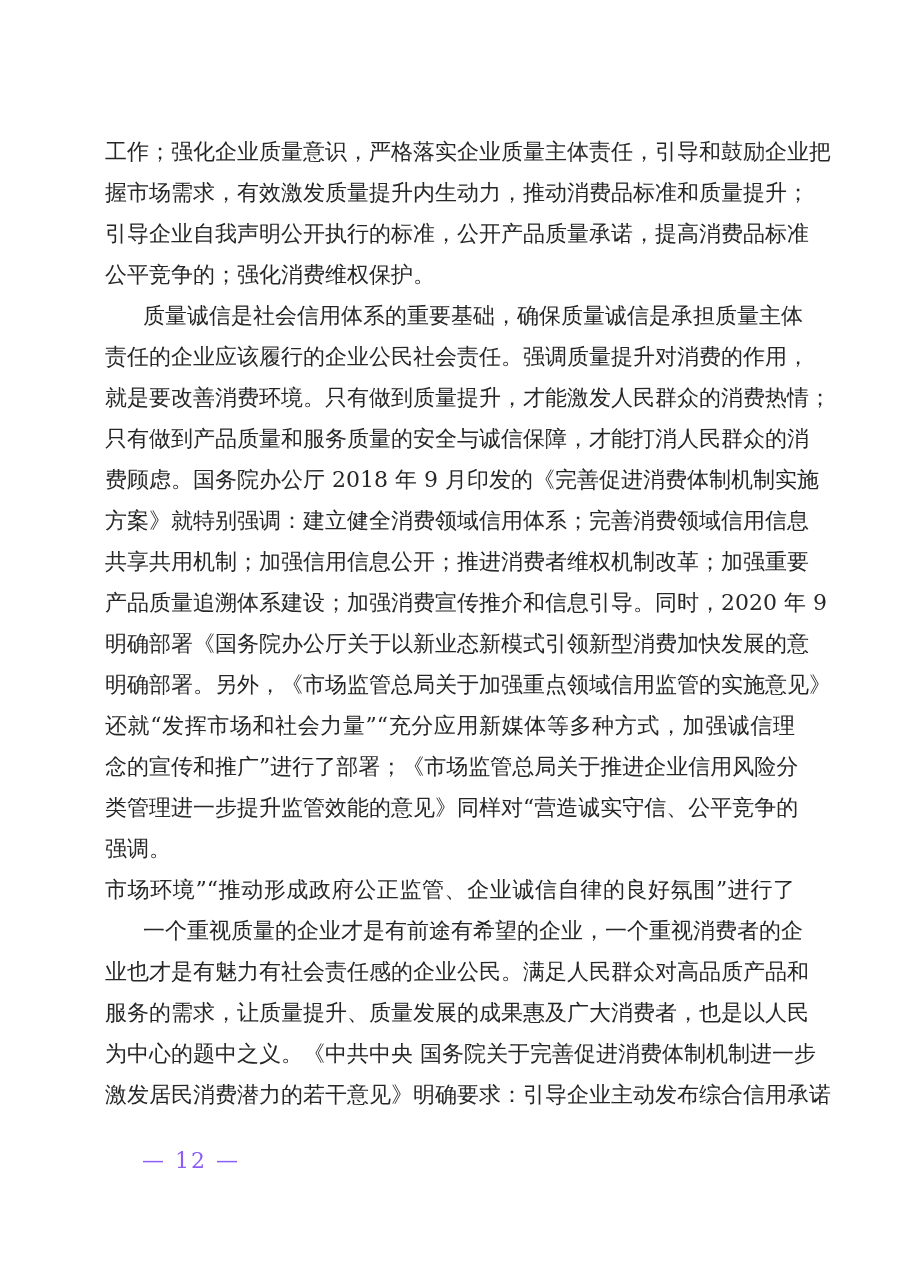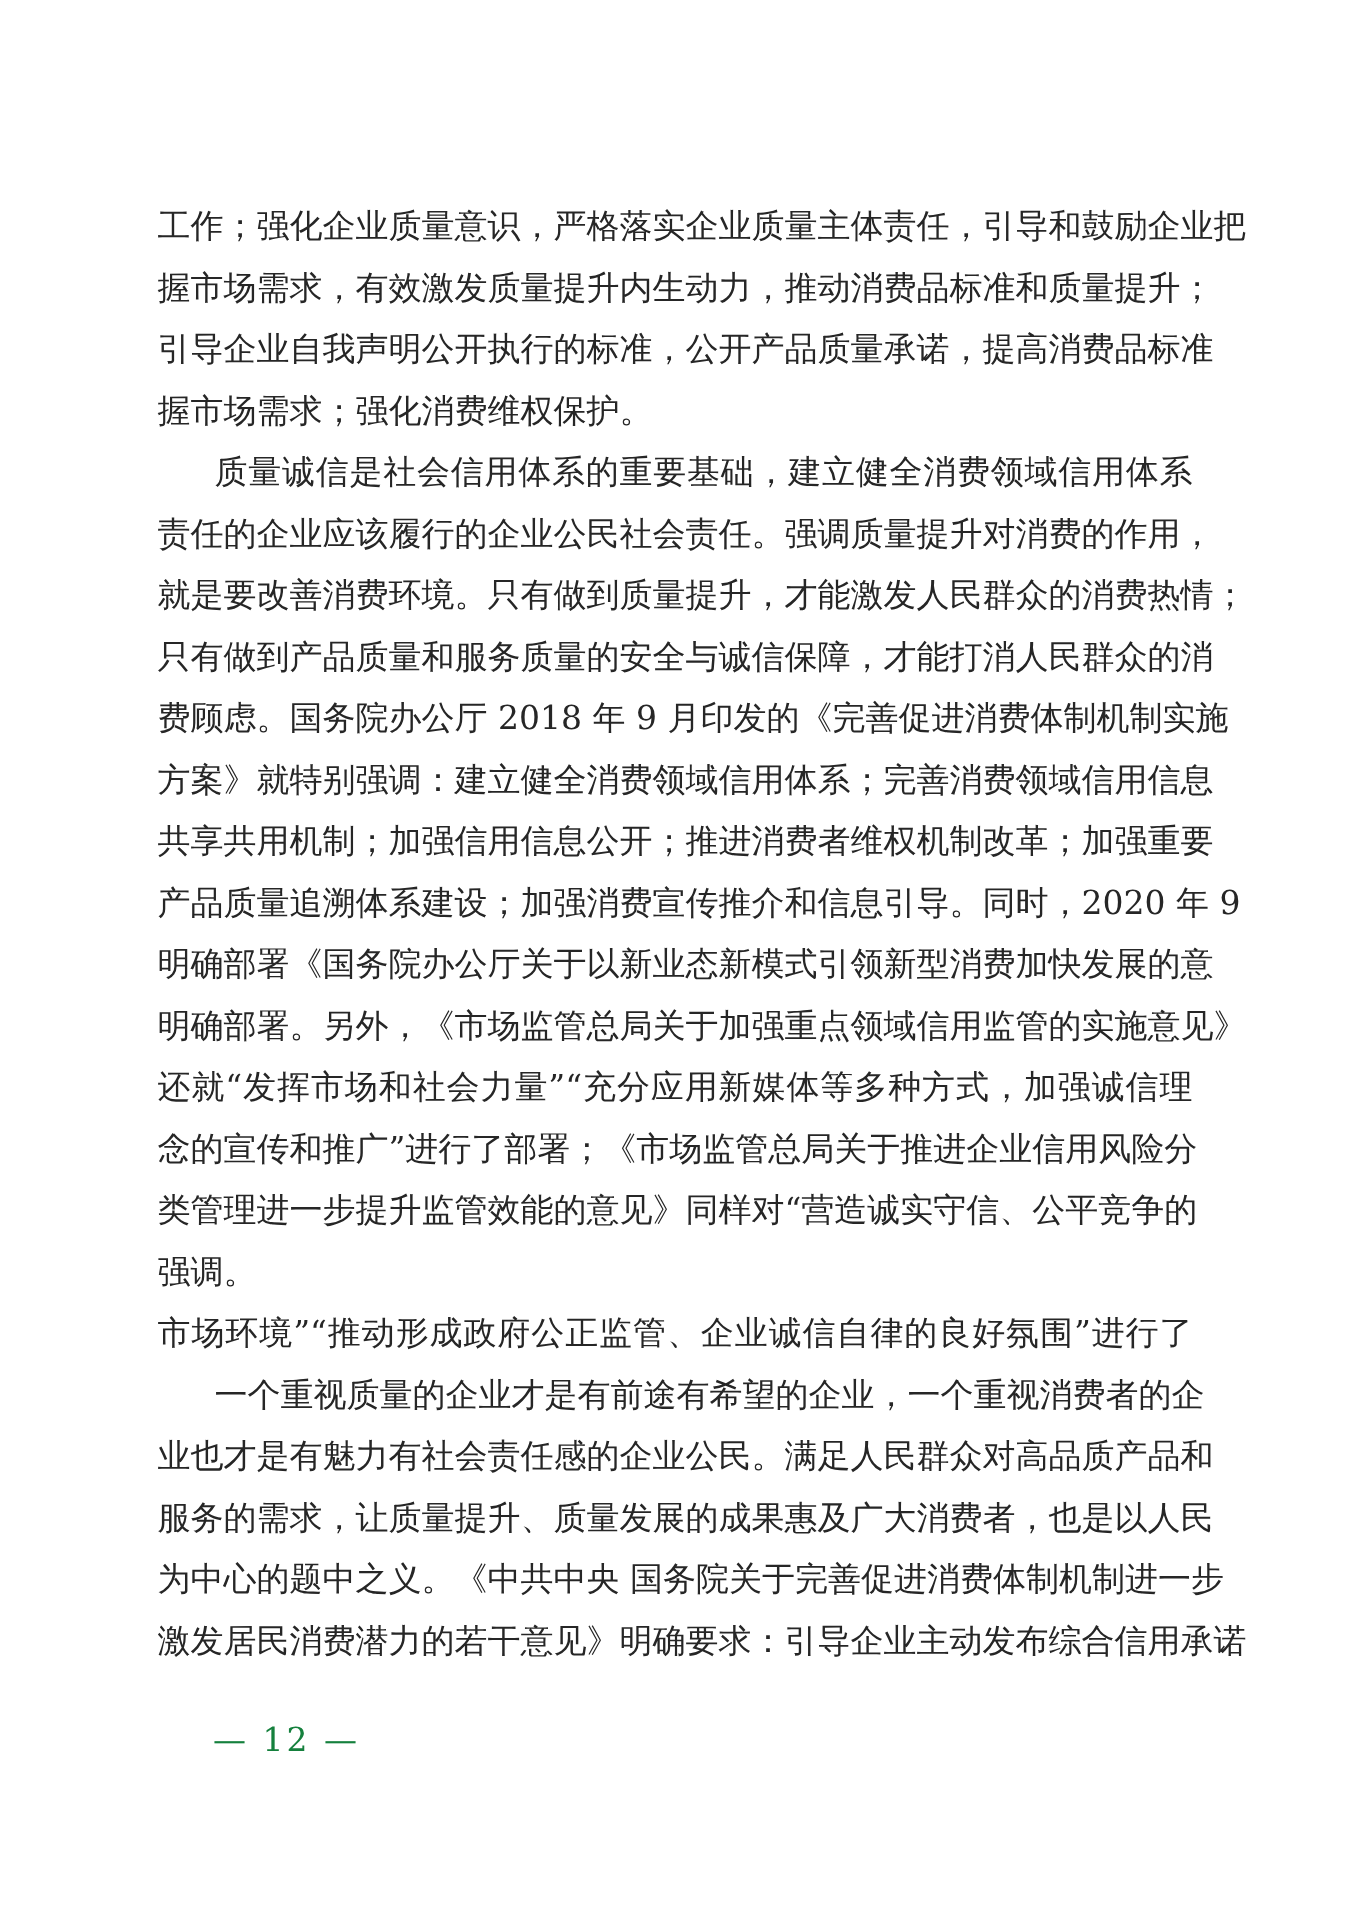--- a/index.html
+++ b/index.html
@@ -44,37 +44,37 @@
     text-align-last: left;
     white-space: normal;
   }
   .footer {
     position: absolute;
     left: 142px;
     top: 1146px;
     height: 30px;
     line-height: 30px;
     font-size: 22px;
-    color: #15803d;
+    color: #8b5cf6;
     letter-spacing: 2px;
   }
 </style>
 </head>
 <body>
 
 <div class="page">
   <div class="doc-body" id="doc-body">
       <div class="paragraph">
         <div class="line">工作；强化企业质量意识，严格落实企业质量主体责任，引导和鼓励企业把</div>
         <div class="line">握市场需求，有效激发质量提升内生动力，推动消费品标准和质量提升；</div>
         <div class="line">引导企业自我声明公开执行的标准，公开产品质量承诺，提高消费品标准</div>
-        <div class="line no-justify">握市场需求；强化消费维权保护。</div>
+        <div class="line no-justify">公平竞争的；强化消费维权保护。</div>
       </div>
       <div class="paragraph">
-        <div class="line indent">质量诚信是社会信用体系的重要基础，建立健全消费领域信用体系</div>
+        <div class="line indent">质量诚信是社会信用体系的重要基础，确保质量诚信是承担质量主体</div>
         <div class="line">责任的企业应该履行的企业公民社会责任。强调质量提升对消费的作用，</div>
         <div class="line">就是要改善消费环境。只有做到质量提升，才能激发人民群众的消费热情；</div>
         <div class="line">只有做到产品质量和服务质量的安全与诚信保障，才能打消人民群众的消</div>
         <div class="line">费顾虑。国务院办公厅 2018 年 9 月印发的《完善促进消费体制机制实施</div>
         <div class="line">方案》就特别强调：建立健全消费领域信用体系；完善消费领域信用信息</div>
         <div class="line">共享共用机制；加强信用信息公开；推进消费者维权机制改革；加强重要</div>
         <div class="line">产品质量追溯体系建设；加强消费宣传推介和信息引导。同时，2020 年 9</div>
         <div class="line">明确部署《国务院办公厅关于以新业态新模式引领新型消费加快发展的意</div>
         <div class="line">明确部署。另外，《市场监管总局关于加强重点领域信用监管的实施意见》</div>
         <div class="line">还就“发挥市场和社会力量”“充分应用新媒体等多种方式，加强诚信理</div>

